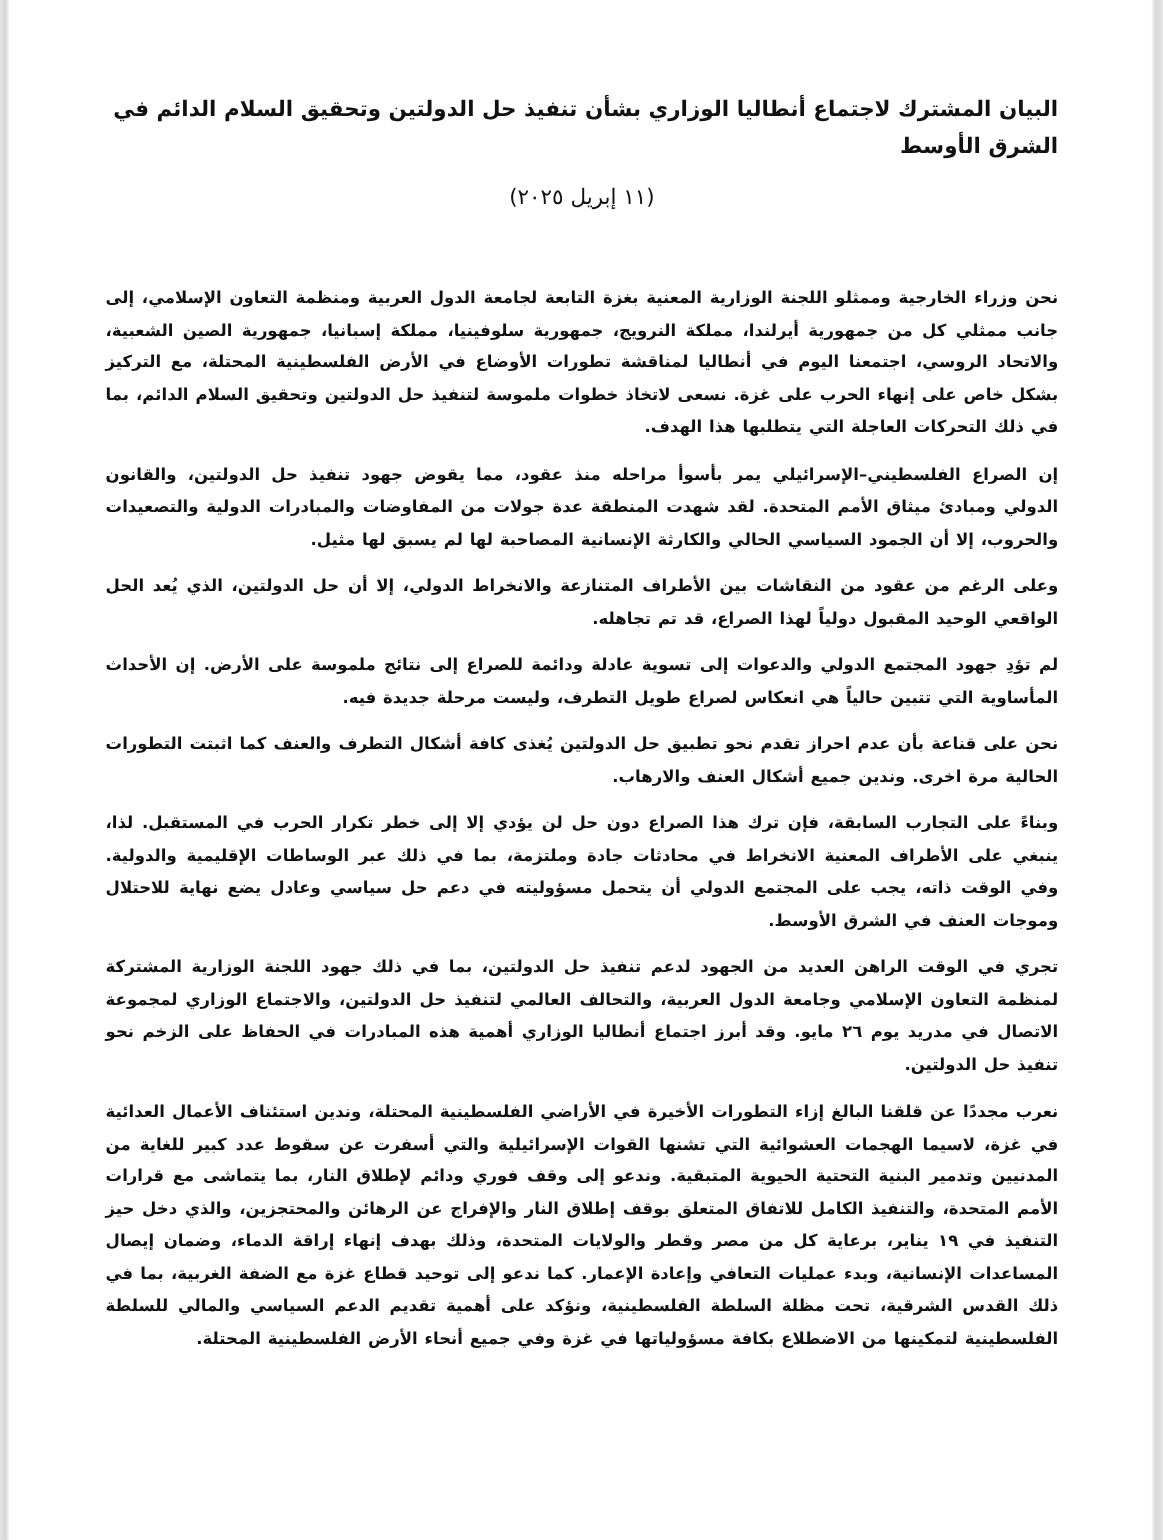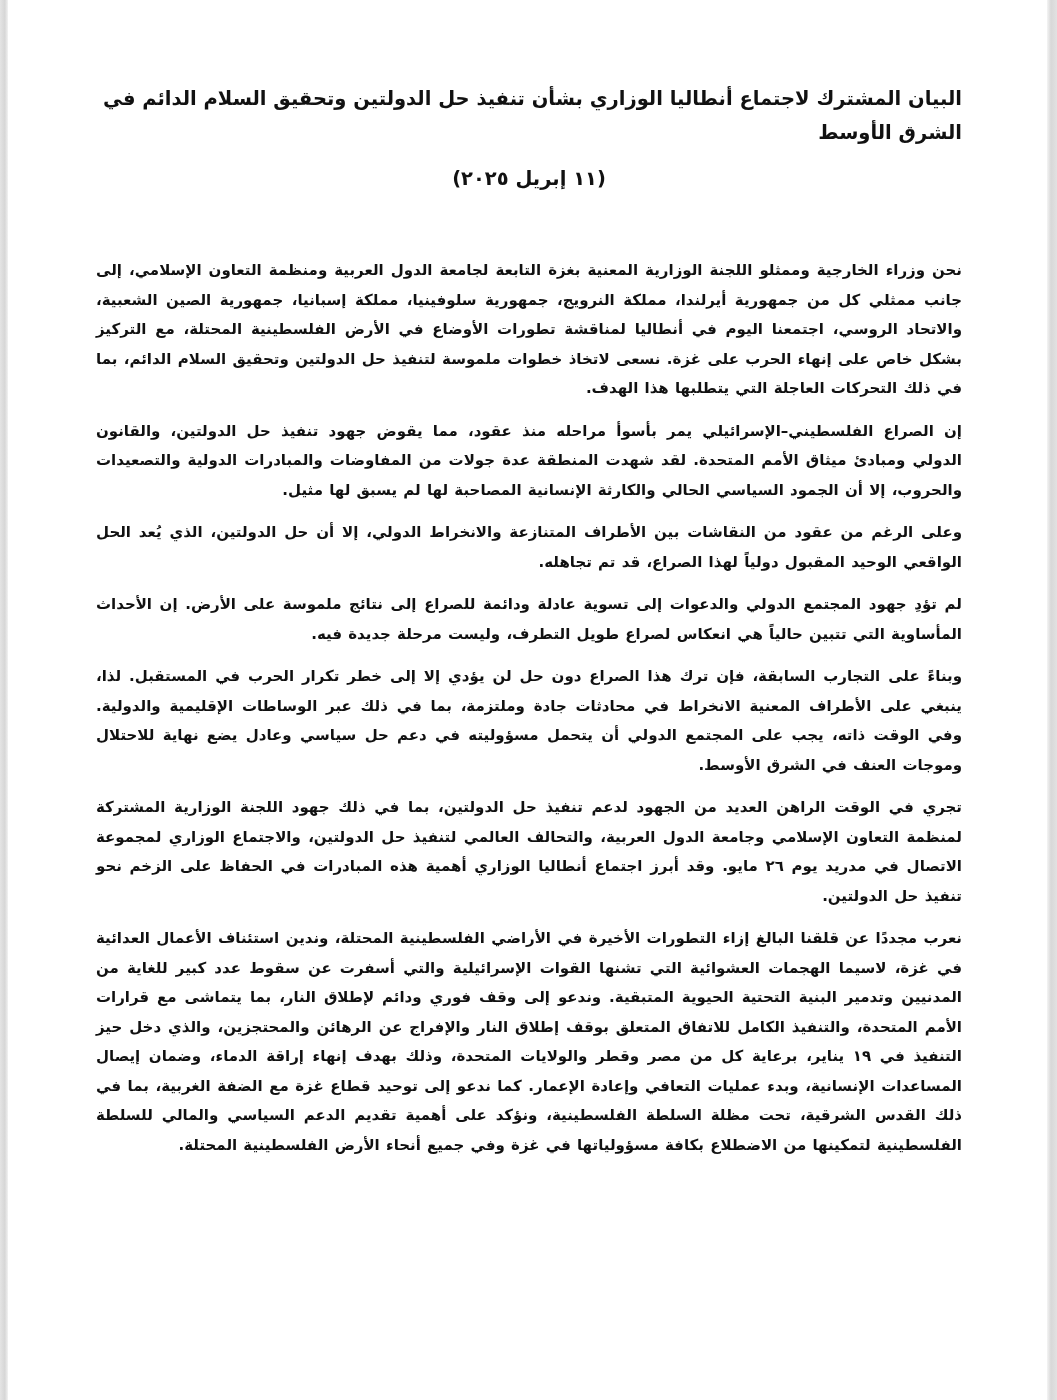--- a/index.html
+++ b/index.html
@@ -36,21 +36,21 @@
     }
     .title {
       font-weight: bold;
       font-size: 19.5px;
       text-align: right;
       margin: 0;
       line-height: 34px;
       letter-spacing: -0.2px;
     }
     .date {
-      font-weight: bold;
+      font-weight: normal;
       font-size: 19.5px;
       text-align: center;
       margin: 12px 0 0 0;
       line-height: 34px;
     }
     .body {
       margin-top: 60px;
     }
     .para {
       font-weight: bold;
@@ -70,17 +70,18 @@
 
 <div class="page">
   <h1 class="title">البيان المشترك لاجتماع أنطاليا الوزاري بشأن تنفيذ حل الدولتين وتحقيق السلام الدائم في الشرق الأوسط</h1>
   <div class="date">(١١ إبريل ٢٠٢٥)</div>
 
   <div class="body">
     <p class="para">نحن وزراء الخارجية وممثلو اللجنة الوزارية المعنية بغزة التابعة لجامعة الدول العربية ومنظمة التعاون الإسلامي، إلى جانب ممثلي كل من جمهورية أيرلندا، مملكة النرويج، جمهورية سلوفينيا، مملكة إسبانيا، جمهورية الصين الشعبية، والاتحاد الروسي، اجتمعنا اليوم في أنطاليا لمناقشة تطورات الأوضاع في الأرض الفلسطينية المحتلة، مع التركيز بشكل خاص على إنهاء الحرب على غزة. نسعى لاتخاذ خطوات ملموسة لتنفيذ حل الدولتين وتحقيق السلام الدائم، بما في ذلك التحركات العاجلة التي يتطلبها هذا الهدف.</p>
     <p class="para">إن الصراع الفلسطيني–الإسرائيلي يمر بأسوأ مراحله منذ عقود، مما يقوض جهود تنفيذ حل الدولتين، والقانون الدولي ومبادئ ميثاق الأمم المتحدة. لقد شهدت المنطقة عدة جولات من المفاوضات والمبادرات الدولية والتصعيدات والحروب، إلا أن الجمود السياسي الحالي والكارثة الإنسانية المصاحبة لها لم يسبق لها مثيل.</p>
     <p class="para">وعلى الرغم من عقود من النقاشات بين الأطراف المتنازعة والانخراط الدولي، إلا أن حل الدولتين، الذي يُعد الحل الواقعي الوحيد المقبول دولياً لهذا الصراع، قد تم تجاهله.</p>
     <p class="para">لم تؤدِ جهود المجتمع الدولي والدعوات إلى تسوية عادلة ودائمة للصراع إلى نتائج ملموسة على الأرض. إن الأحداث المأساوية التي تتبين حالياً هي انعكاس لصراع طويل التطرف، وليست مرحلة جديدة فيه.</p>
+    <p class="para">نحن على قناعة بأن عدم احراز تقدم نحو تطبيق حل الدولتين يُغذى كافة أشكال التطرف والعنف كما اثبتت التطورات الحالية مرة اخرى. وندين جميع أشكال العنف والارهاب.</p>
     <p class="para">وبناءً على التجارب السابقة، فإن ترك هذا الصراع دون حل لن يؤدي إلا إلى خطر تكرار الحرب في المستقبل. لذا، ينبغي على الأطراف المعنية الانخراط في محادثات جادة وملتزمة، بما في ذلك عبر الوساطات الإقليمية والدولية. وفي الوقت ذاته، يجب على المجتمع الدولي أن يتحمل مسؤوليته في دعم حل سياسي وعادل يضع نهاية للاحتلال وموجات العنف في الشرق الأوسط.</p>
     <p class="para">تجري في الوقت الراهن العديد من الجهود لدعم تنفيذ حل الدولتين، بما في ذلك جهود اللجنة الوزارية المشتركة لمنظمة التعاون الإسلامي وجامعة الدول العربية، والتحالف العالمي لتنفيذ حل الدولتين، والاجتماع الوزاري لمجموعة الاتصال في مدريد يوم ٢٦ مايو. وقد أبرز اجتماع أنطاليا الوزاري أهمية هذه المبادرات في الحفاظ على الزخم نحو تنفيذ حل الدولتين.</p>
     <p class="para">نعرب مجددًا عن قلقنا البالغ إزاء التطورات الأخيرة في الأراضي الفلسطينية المحتلة، وندين استئناف الأعمال العدائية في غزة، لاسيما الهجمات العشوائية التي تشنها القوات الإسرائيلية والتي أسفرت عن سقوط عدد كبير للغاية من المدنيين وتدمير البنية التحتية الحيوية المتبقية. وندعو إلى وقف فوري ودائم لإطلاق النار، بما يتماشى مع قرارات الأمم المتحدة، والتنفيذ الكامل للاتفاق المتعلق بوقف إطلاق النار والإفراج عن الرهائن والمحتجزين، والذي دخل حيز التنفيذ في ١٩ يناير، برعاية كل من مصر وقطر والولايات المتحدة، وذلك بهدف إنهاء إراقة الدماء، وضمان إيصال المساعدات الإنسانية، وبدء عمليات التعافي وإعادة الإعمار. كما ندعو إلى توحيد قطاع غزة مع الضفة الغربية، بما في ذلك القدس الشرقية، تحت مظلة السلطة الفلسطينية، ونؤكد على أهمية تقديم الدعم السياسي والمالي للسلطة الفلسطينية لتمكينها من الاضطلاع بكافة مسؤولياتها في غزة وفي جميع أنحاء الأرض الفلسطينية المحتلة.</p>
   </div>
 </div>
 
 </body></html>

